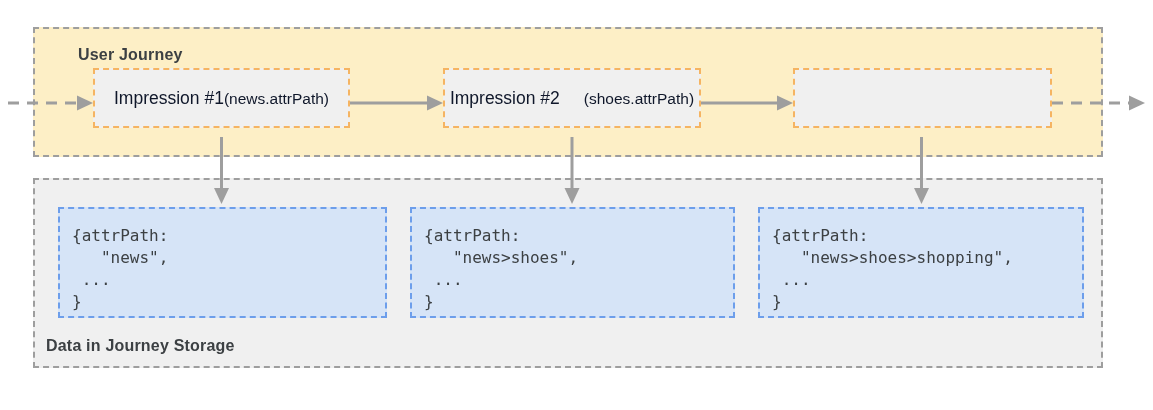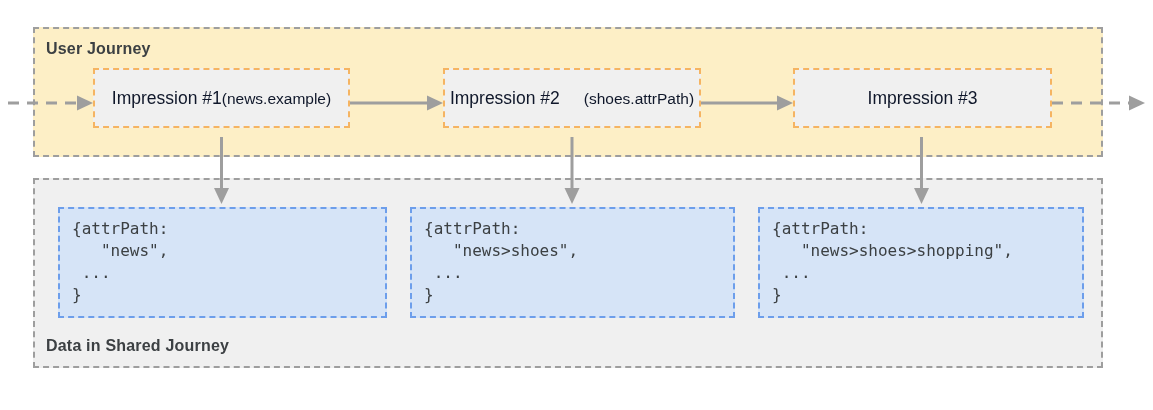--- a/index.html
+++ b/index.html
@@ -16,21 +16,21 @@
   
   .panel { position:absolute; border:2px dashed #9E9E9E; }
   .journey-panel { left:33px; top:27px; width:1070px; height:130px; background:#FDEFC6; }
   .storage-panel { left:33px; top:178px; width:1070px; height:190px; background:#F0F0F0; }
 
   .panel-label {
     position:absolute; left:11px;
     font-weight:bold; font-size:16px; color:#3C4043;
     letter-spacing:0.2px;
   }
-  .journey-panel .panel-label { top:11px; }
+  .journey-panel .panel-label { top:17px;margin-left:32px; }
   .storage-panel .panel-label { bottom:11px; }
 
   
   .impression-box {
     position:absolute; top:68px; height:60px;
     background:#F0F0F0;
     border:2px dashed #F5B462;
     display:flex; flex-direction:row; align-items:center; justify-content:center;
     color:#0f172a; text-align:center;
   }
@@ -38,21 +38,21 @@
   #imp2 { left:443px; width:258px;gap:24px; }
   #imp3 { left:793px; width:259px; }
   .imp-title    { font-size:17.5px; line-height:23px; }
   .imp-subtitle { font-size:15.5px; line-height:21px; }
 
   
   .code-box {
     position:absolute; top:207px; height:111px;
     background:#D6E4F7;
     border:2px dashed #6D9EEB;
-    padding:9px 12px;
+    padding:16px 12px;
   }
   #code1 { left:58px;  width:329px; }
   #code2 { left:410px; width:325px; }
   #code3 { left:758px; width:326px; }
   .code-box pre {
     font-family:"DejaVu Sans Mono", "Liberation Mono", monospace;
     font-size:16px; line-height:22px; color:#3C4043;
     white-space:pre;
   }
 
@@ -69,33 +69,32 @@
 </head>
 <body>
 
 <div class="canvas">
 
   <div class="panel journey-panel">
     <div class="panel-label">User Journey</div>
   </div>
 
   <div class="panel storage-panel">
-    <div class="panel-label">Data in Shared Journey</div>
+    <div class="panel-label">Data in Journey Storage</div>
   </div>
 
   <div class="impression-box" id="imp1">
     <div class="imp-title">Impression #1</div>
-    <div class="imp-subtitle">(news.example)</div>
+    <div class="imp-subtitle">(news.attrPath)</div>
   </div>
   <div class="impression-box" id="imp2">
     <div class="imp-title">Impression #2</div>
     <div class="imp-subtitle">(shoes.attrPath)</div>
   </div>
   <div class="impression-box" id="imp3">
-    <div class="imp-title">Impression #3</div>
   </div>
 
   <div class="code-box" id="code1">
     <pre>{attrPath:
    "news",
  ...
 }</pre>
   </div>
   <div class="code-box" id="code2">
     <pre>{attrPath:

